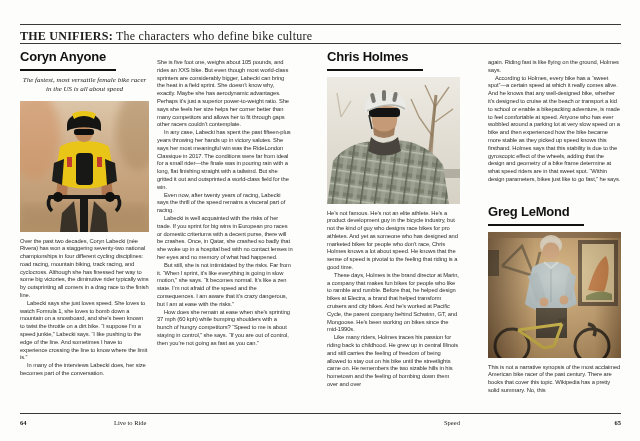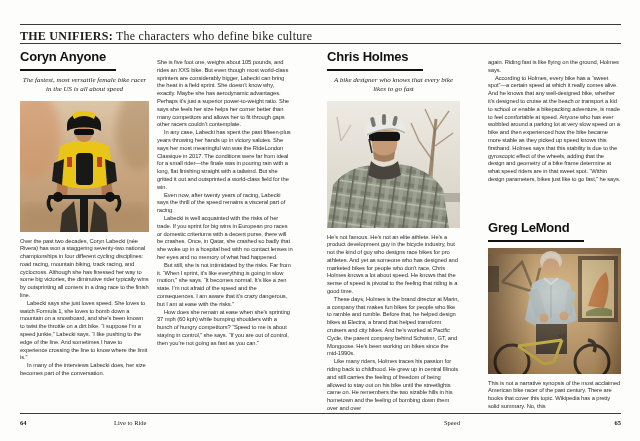--- a/index.html
+++ b/index.html
@@ -15,21 +15,21 @@
     position:absolute;left:20px;top:29px;
     font-family:Liberation Serif, serif;font-size:12px;letter-spacing:.25px;color:#1d1d1d;
   }
   .running-head b{font-weight:bold;margin-right:3px;}
   .col{position:absolute;}
   #col1{left:20px;top:50px;width:129px;}
   #col2{left:157px;top:59px;width:136px;}
   #col3{left:327px;top:50px;width:133px;}
   #col4{left:488px;top:0px;width:133px;}
   #col4-body{position:absolute;top:59px;left:0;width:133px;max-height:144px;overflow:hidden;}
-  #greg-section{position:absolute;top:205px;left:0;width:133px;margin-top:16px;}
+  #greg-section{position:absolute;top:205px;left:0;width:133px;}
   h2{
     margin:0;font-size:13px;line-height:13px;font-weight:bold;color:#111;
     letter-spacing:-0.2px;font-family:"Liberation Sans",sans-serif;
   }
   .head-rule{width:96px;height:1.5px;background:#111;margin-top:6px;}
   .deck{
     margin:5px 0 0 0;font-family:"Liberation Serif",serif;font-style:italic;
     font-size:7px;line-height:9.5px;color:#222;text-align:center;
   }
   .photo{display:block;margin-top:6px;}
@@ -113,21 +113,20 @@
       <p>Even now, after twenty years of racing, Labecki says the thrill of the speed remains a visceral part of racing.</p>
       <p>Labecki is well acquainted with the risks of her trade. If you sprint for big wins in European pro races or domestic criteriums with a decent purse, there will be crashes. Once, in Qatar, she crashed so badly that she woke up in a hospital bed with no contact lenses in her eyes and no memory of what had happened.</p>
       <p>But still, she is not intimidated by the risks. Far from it. “When I sprint, it’s like everything is going in slow motion,” she says. “It becomes normal. It’s like a zen state. I’m not afraid of the speed and the consequences. I am aware that it’s crazy dangerous, but I am at ease with the risks.”</p>
       <p>How does she remain at ease when she’s sprinting 37 mph (60 kph) while bumping shoulders with a bunch of hungry competitors? “Speed to me is about staying in control,” she says. “If you are out of control, then you’re not going as fast as you can.”</p>
     </div>
 </div>
 
 <div class="col" id="col3">
   <h2>Chris Holmes</h2>
   <div class="head-rule"></div>
-  <p class="deck">A bike designer who knows that every bike likes to go fast</p>
   <svg class="photo" width="133" height="127" viewBox="0 0 133 127">
     <defs>
       <linearGradient id="hsky" x1="0" y1="0" x2="0" y2="1">
         <stop offset="0" stop-color="#edeae3"></stop>
           <stop offset="1" stop-color="#d6d1c4"></stop>
       </linearGradient>
       <pattern id="plaid" width="14" height="14" patternUnits="userSpaceOnUse" patternTransform="rotate(8)">
         <rect width="14" height="14" fill="#8e9383"></rect>
         <rect width="14" height="4" fill="#7a7f6e"></rect>
         <rect width="4" height="14" fill="#9fa494" opacity=".8"></rect>

